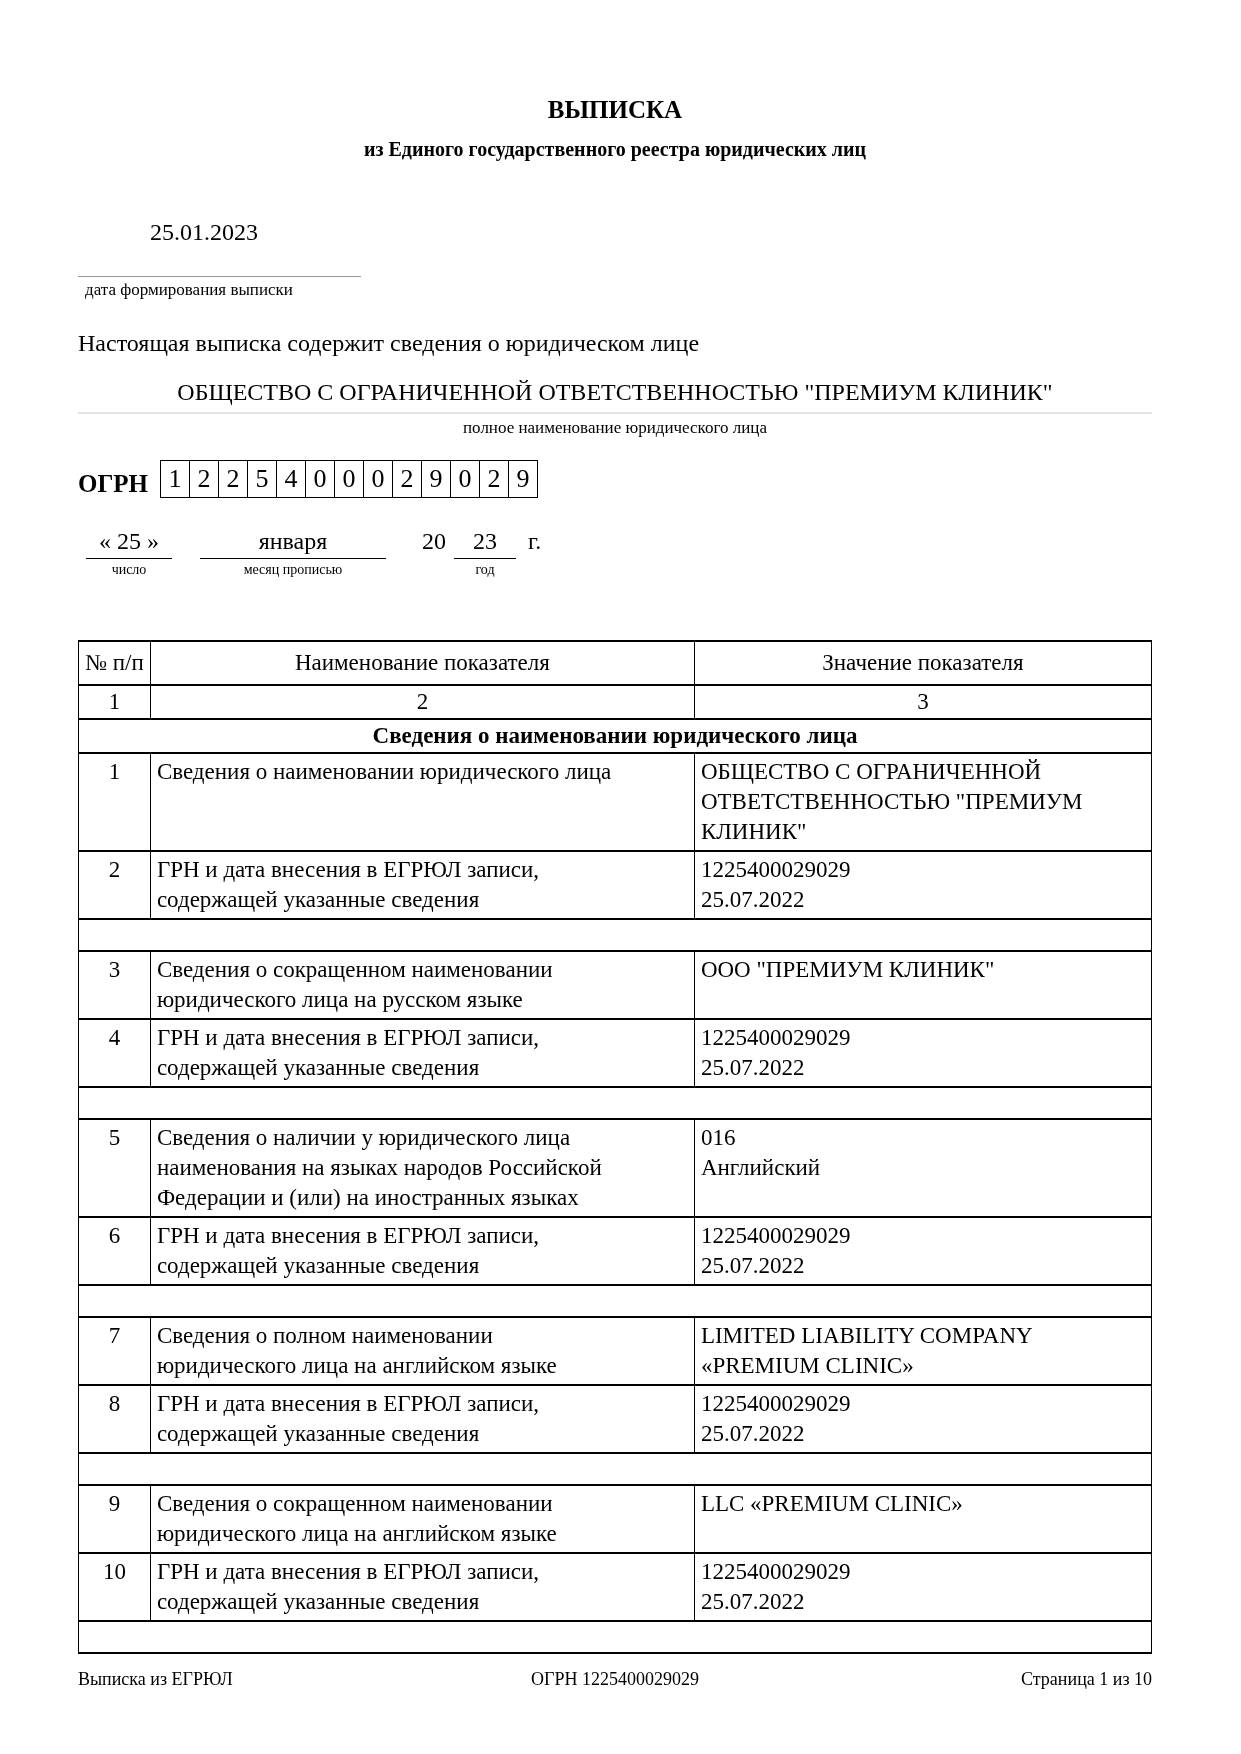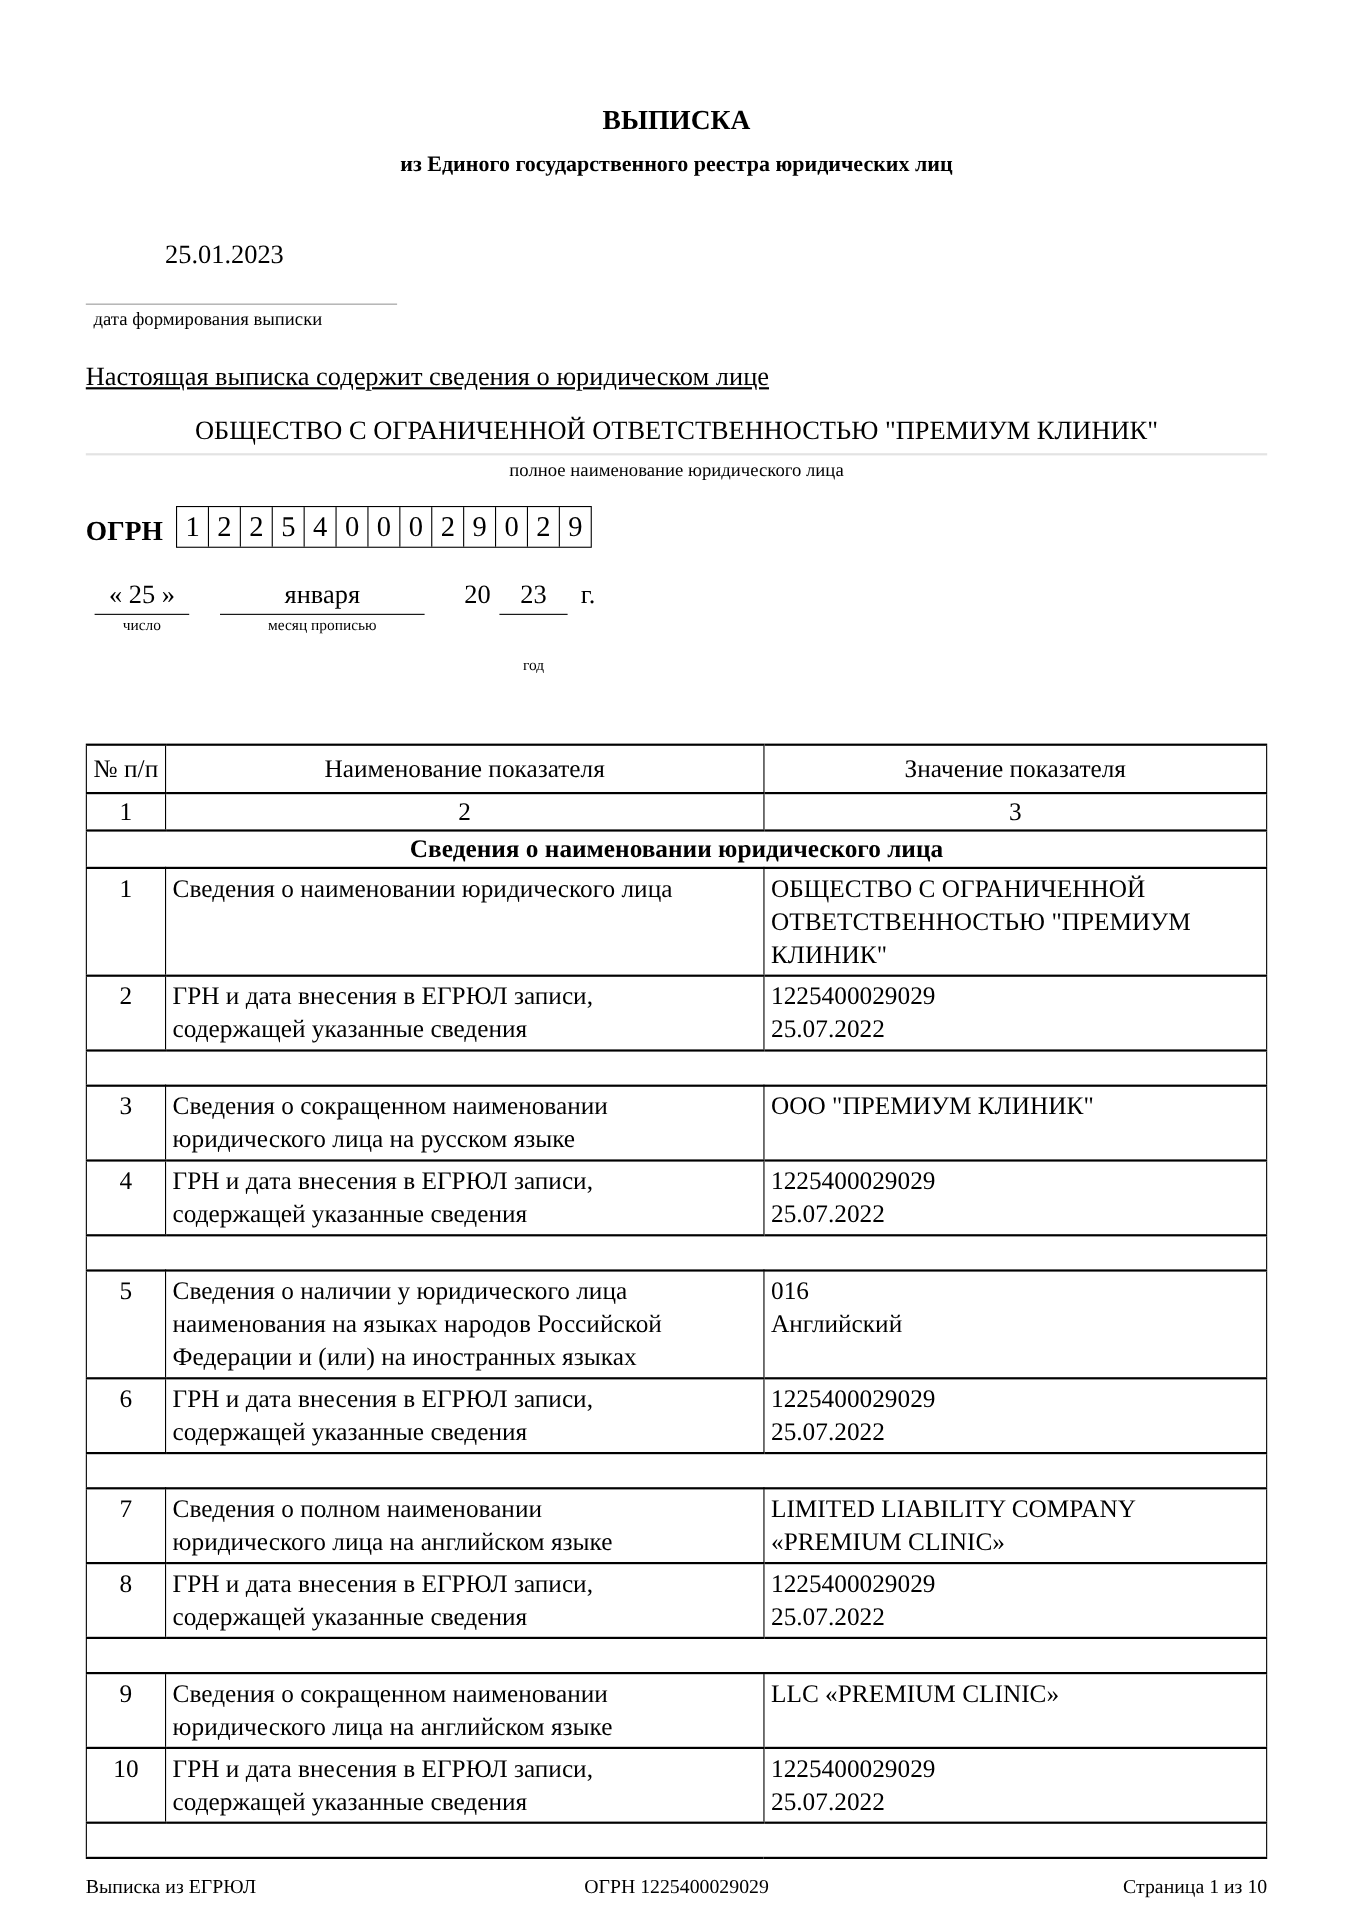--- a/index.html
+++ b/index.html
@@ -10,40 +10,40 @@
   }
   .page { box-sizing:border-box; width:1241px; height:1284px; padding:96px 89px 0 78px; position:relative; }
 
   .doc-title    { text-align:center; font-weight:bold; font-size:25px; line-height:1.15; }
   .doc-subtitle { text-align:center; font-weight:bold; font-size:20px; line-height:1.15; margin-top:13px; }
 
   .formation-date { font-size:24px; margin-top:58px; margin-left:72px; }
   .formation-underline { width:283px; border-top:1px solid #999; margin-top:30px; }
   .formation-label { font-size:17px; margin-top:3px; margin-left:7px; }
 
-  .intro { font-size:24px; margin-top:30px;text-decoration:underline; }
+  .intro { font-size:24px; margin-top:30px; }
 
   .company-name  { font-size:24px; text-align:center; margin-top:22px; padding-bottom:6px; border-bottom:2px solid #e3e3e3; }
   .company-label { font-size:17px; text-align:center; margin-top:4px;font-family:Liberation Serif, serif; }
 
   .ogrn-row   { margin-top:22px; display:flex; align-items:flex-end; }
   .ogrn-label { font-weight:bold; font-size:25px; margin-right:12px; }
   .ogrn-boxes { display:flex; border:1px solid #000; }
   .digit-box  { width:28px; height:36px; border-right:1px solid #000; display:flex; align-items:center; justify-content:center; font-size:26px; }
   .digit-box:last-child { border-right:none; }
 
   .asof { font-size:24px; margin-top:36px; }
 
   .date-line  { margin-top:30px; display:flex; align-items:flex-start; font-size:24px; }
   .date-field { display:flex; flex-direction:column; align-items:center; }
   .date-field .dval   { border-bottom:1px solid #000; width:100%; text-align:center; padding-bottom:3px; }
   .date-field .dlabel { font-size:14px; margin-top:3px; }
   .date-field.day   { width:86px; margin-left:8px; }
   .date-field.month { width:186px; margin-left:28px; }
-  .date-field.year  { width:62px; margin-left:8px;gap:36px; }
+  .date-field.year  { width:62px; margin-left:8px; }
   .date-plain { padding-bottom:3px; }
   .date-plain.century { margin-left:36px; }
   .date-plain.suffix  { margin-left:12px; }
 
   .main-table { width:100%; border-collapse:collapse; margin-top:62px; font-size:23px; table-layout:fixed; }
   .main-table col.c1 { width:6.7%; }
   .main-table col.c2 { width:50.7%; }
   .main-table col.c3 { width:42.6%; }
   .main-table th, .main-table td {
     border:1px solid #000; border-top-width:2px; border-bottom-width:2px;

